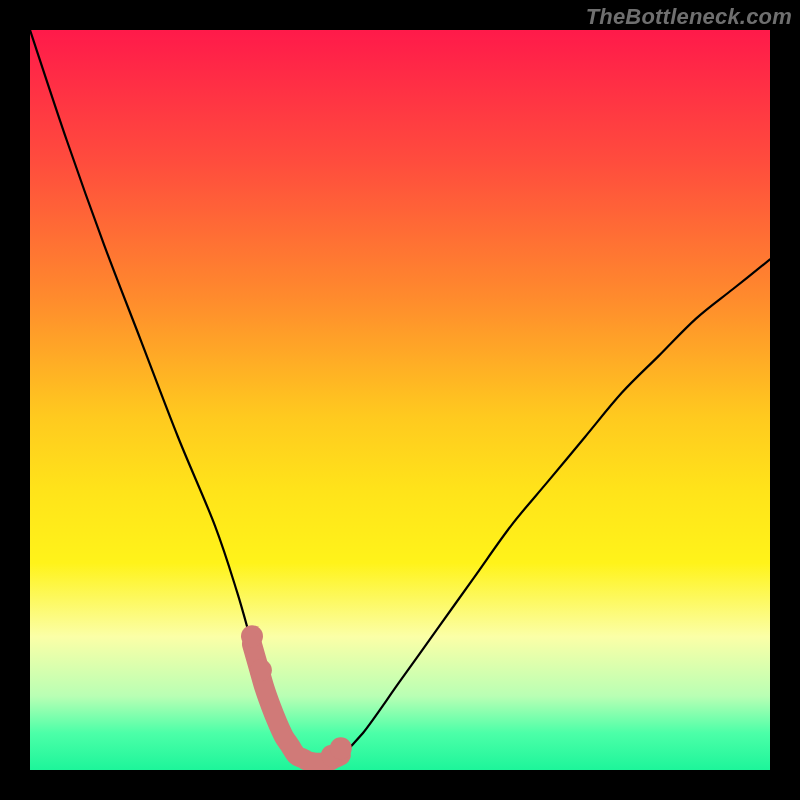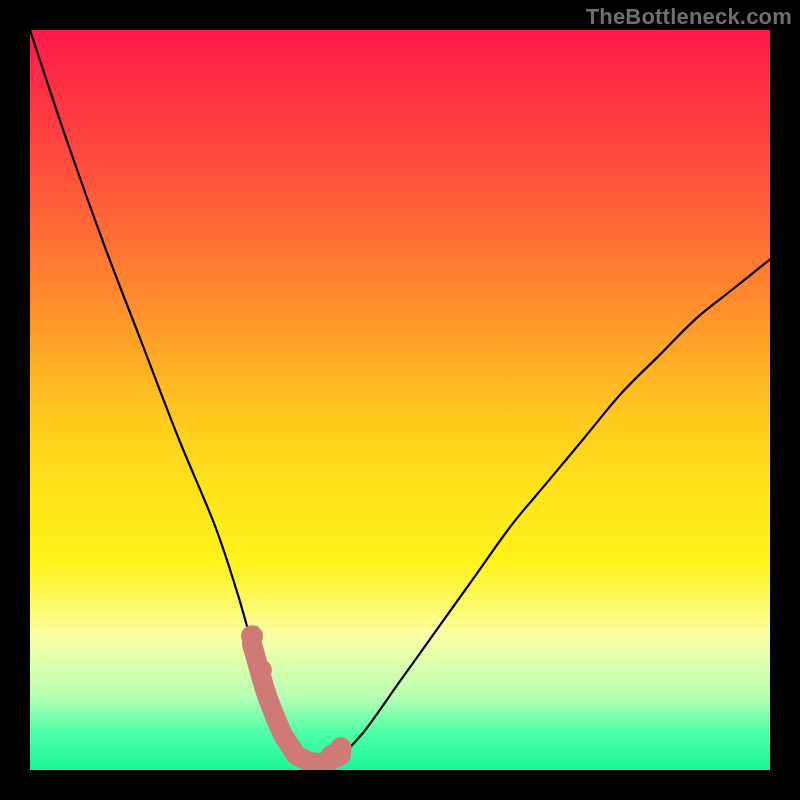--- a/index.html
+++ b/index.html
@@ -2,20 +2,21 @@
 <html><head>
 <meta charset="utf-8">
 <style>
   * { margin: 0; padding: 0; box-sizing: border-box; }
   html, body { width: 800px; height: 800px; overflow: hidden; background: #000; }
   .stage {
     position: relative;
     width: 800px;
     height: 600px;
     background: #000;
+    font-style: italic;
   }
   .plot-area {
     position: absolute;
     left: 30px;
     top: 30px;
     width: 740px;
     height: 740px;
     background: linear-gradient(to bottom,
       #ff1a4a 0%,
       #ff4d3d 18%,

